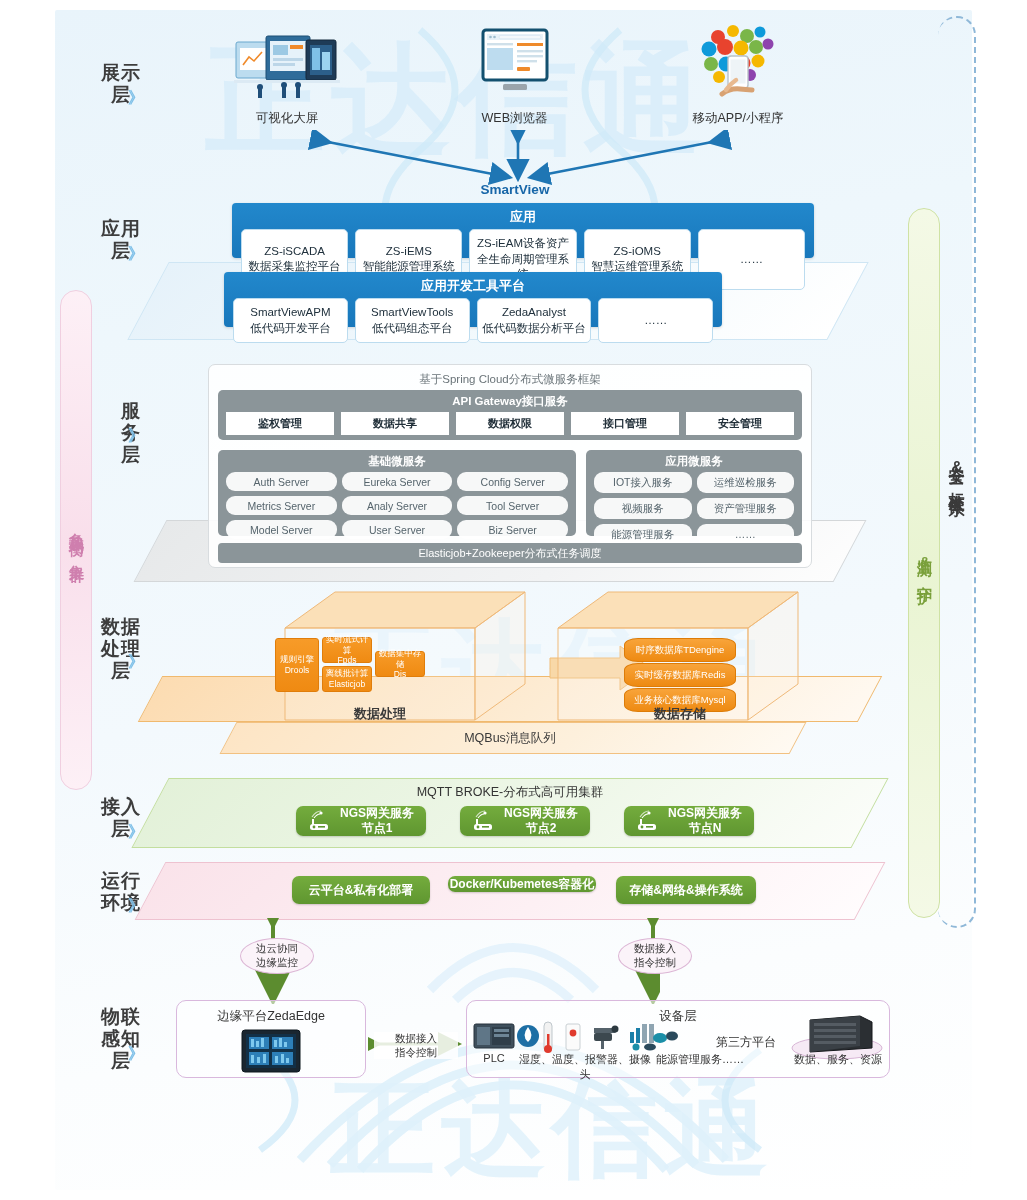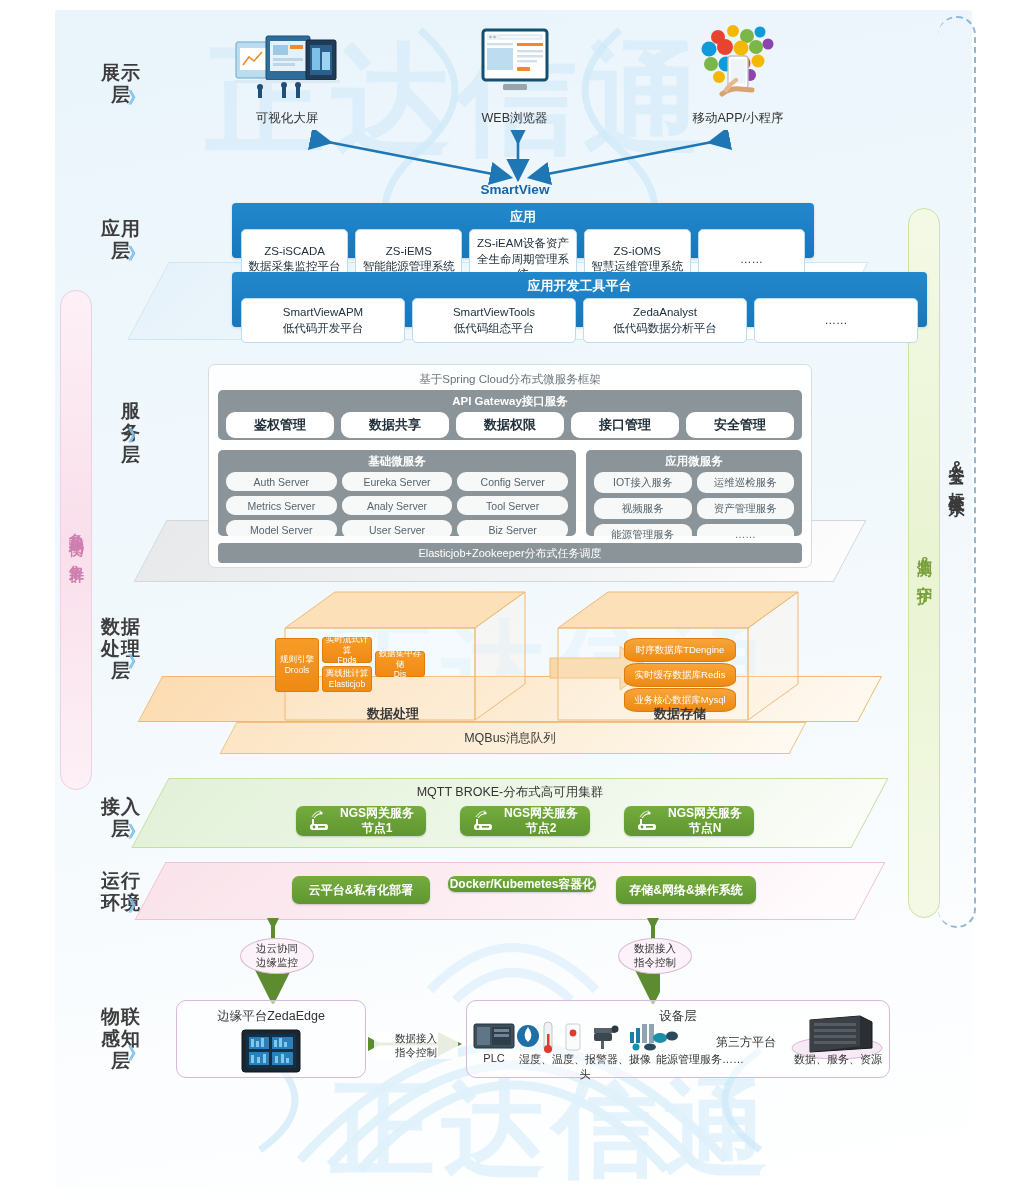--- a/index.html
+++ b/index.html
@@ -111,22 +111,22 @@
     position:absolute; left:208px; top:364px; width:604px; height:204px;
     background:rgba(255,255,255,.88); border:1px solid #d8dcdf; border-radius:7px;
   }
   .svc-head{ text-align:center; font-size:11.5px; color:#6a7479; padding-top:7px; }
   .gray-box{
     background:#8b9599; border-radius:5px; position:absolute;
   }
   .gray-title{ text-align:center; color:#fff; font-size:11.5px; font-weight:bold; padding:4px 0 3px; }
   .gw-row{ display:flex; gap:7px; padding:0 8px 7px; }
   .gw-item{
-    flex:1; background:#fff; border-radius:9px; text-align:center;
-    font-size:13px; color:#22303a; padding:4px 0; font-weight:bold;
+    flex:1; background:#fff; border-radius:0; text-align:center;
+    font-size:11px; color:#22303a; padding:4px 0; font-weight:bold;
   }
   .ms-grid{ display:grid; grid-template-columns:1fr 1fr 1fr; gap:5px; padding:0 8px 7px; }
   .ms-grid2{ display:grid; grid-template-columns:1fr 1fr; gap:5px; padding:0 8px 7px; }
   .ms-item{
     background:rgba(255,255,255,.93); border-radius:9px; text-align:center;
     font-size:10.5px; color:#55646c; padding:3.5px 0;
   }
   .sched-bar{
     position:absolute; left:218px; top:543px; width:584px; height:20px;
     background:#8b9599; border-radius:4px; color:#fff; font-size:11px;
@@ -369,21 +369,21 @@
         <div class="wbox">
           <b>ZS-iOMS</b>
           <b>智慧运维管理系统</b>
         </div>
         <div class="wbox">
           <b>……</b>
         </div>
       </div>
   </div>
 
-  <div class="blue-band" style="left:232px; top:272px; width:695px; height:55px;">
+  <div class="blue-band" style="left:224px; top:272px; width:498px; height:55px;">
     <div class="band-title">应用开发工具平台</div>
     <div class="band-items" id="tool-items">
         <div class="wbox">
           <b>SmartViewAPM</b>
           <b>低代码开发平台</b>
         </div>
         <div class="wbox">
           <b>SmartViewTools</b>
           <b>低代码组态平台</b>
         </div>
@@ -464,21 +464,21 @@
     <span>Fpds</span>
   </div>
   <div class="ob" style="left:322px; top:666px; width:50px; height:26px;">
     <span>离线批计算</span>
     <span>Elasticjob</span>
   </div>
   <div class="ob" style="left:375px; top:651px; width:50px; height:26px;">
     <span>数据集中存储</span>
     <span>Dis</span>
   </div>
-  <div class="cube-cap" style="left:298px; top:705px; width:190px;">数据处理</div>
+  <div class="cube-cap" style="left:285px; top:705px; width:190px;">数据处理</div>
 
   <svg class="cube" style="left:528px; top:588px;" width="290" height="150">
     <path d="M30 40 L80 4 L270 4 L220 40 Z" fill="#fbe0b8" stroke="#efb979"></path>
     <path d="M30 40 L30 132 L220 132 L220 40 Z" fill="rgba(255,255,255,.15)" stroke="#efb979"></path>
     <path d="M220 40 L270 4 L270 96 L220 132 Z" fill="rgba(255,240,220,.25)" stroke="#efb979"></path>
   </svg>
   <div class="cyl" style="left:624px; top:638px; width:112px; height:24px;">时序数据库TDengine</div>
   <div class="cyl" style="left:624px; top:663px; width:112px; height:24px;">实时缓存数据库Redis</div>
   <div class="cyl" style="left:624px; top:688px; width:112px; height:24px;">业务核心数据库Mysql</div>
   <div class="cube-cap" style="left:585px; top:705px; width:190px;">数据存储</div>

